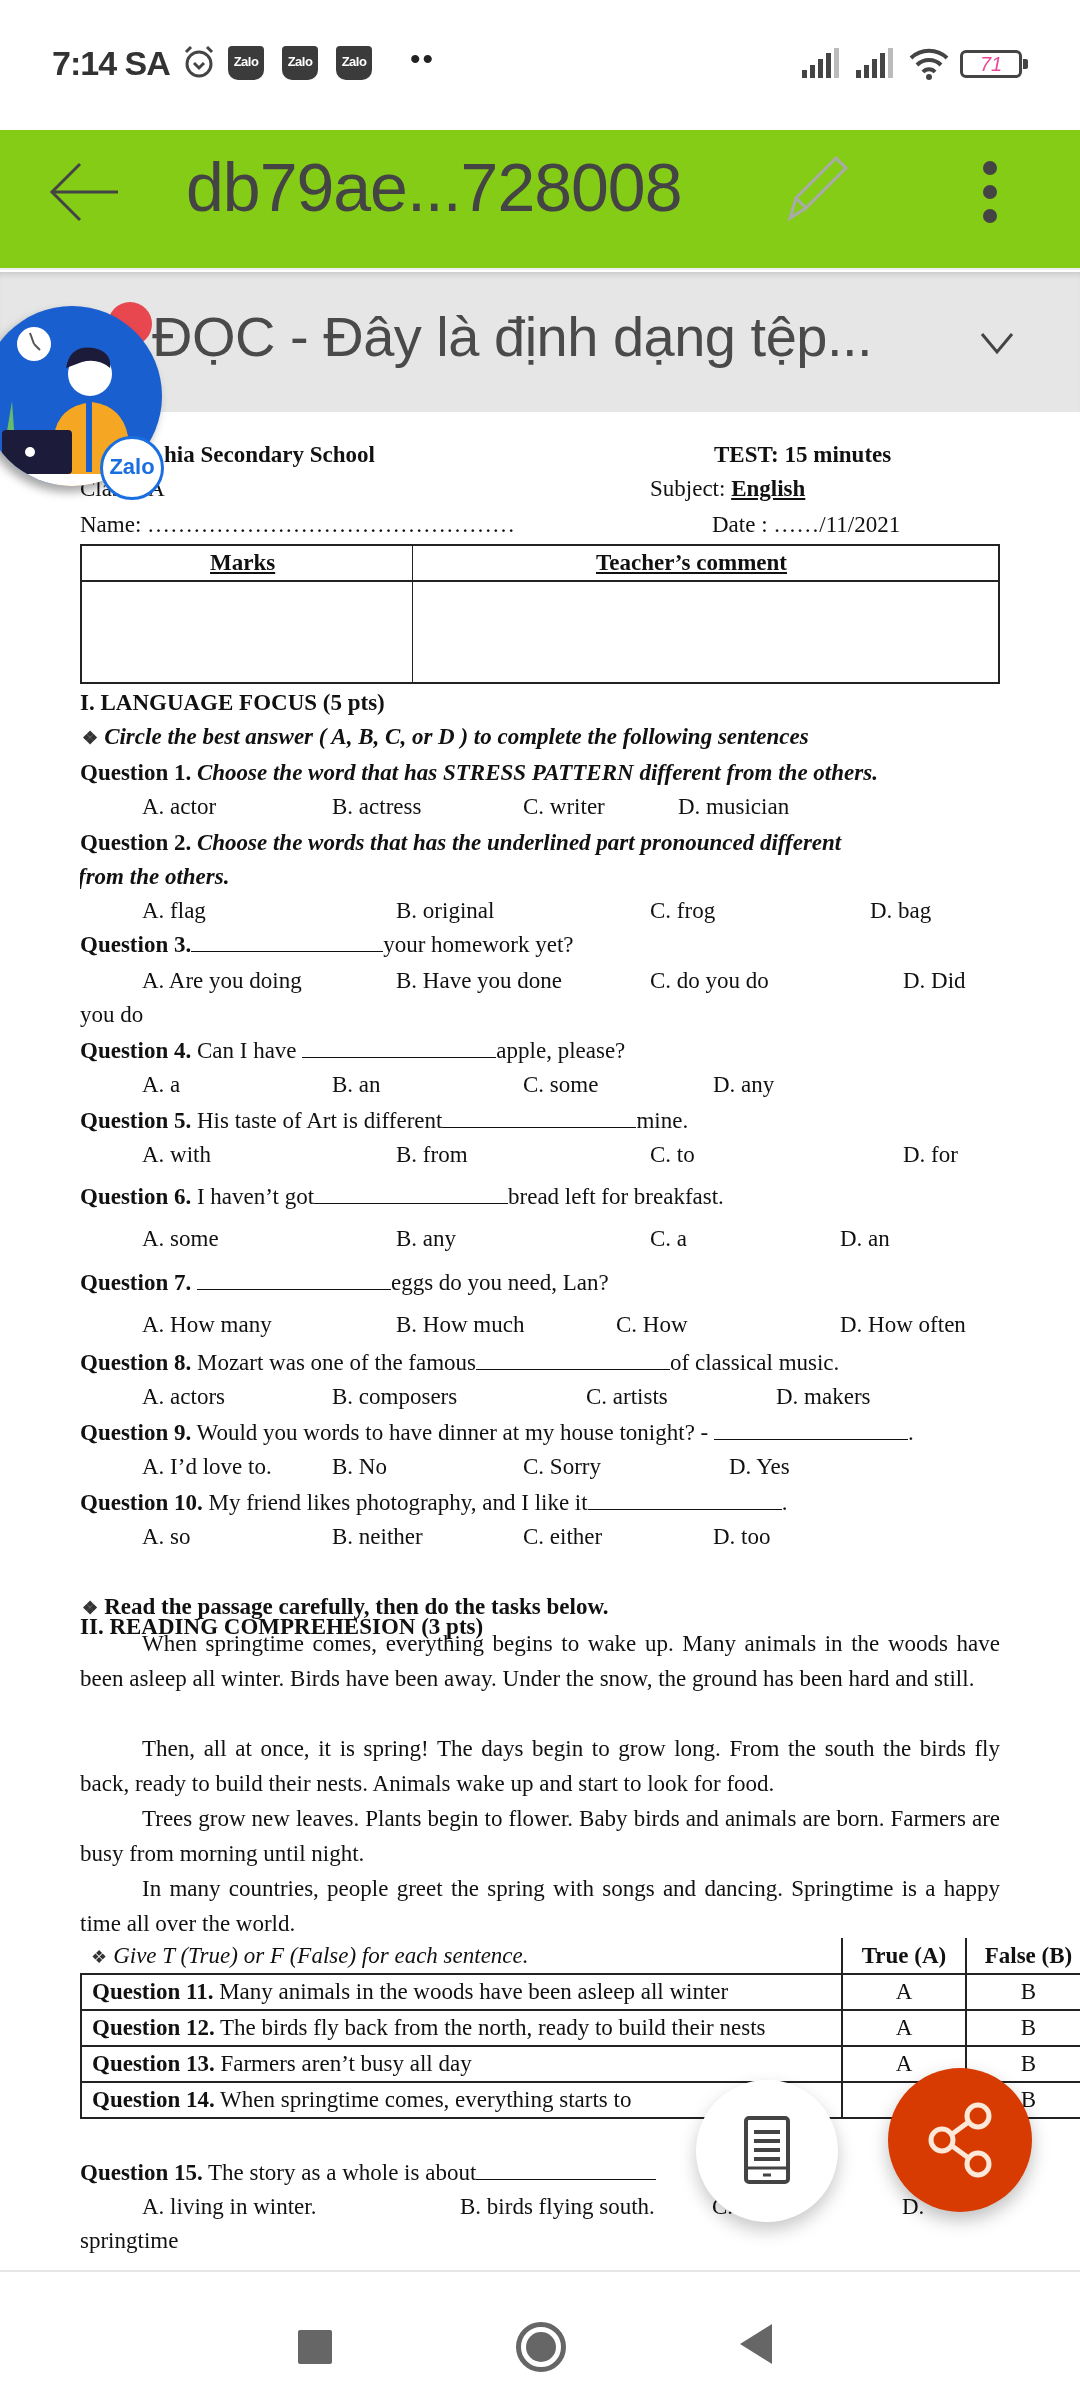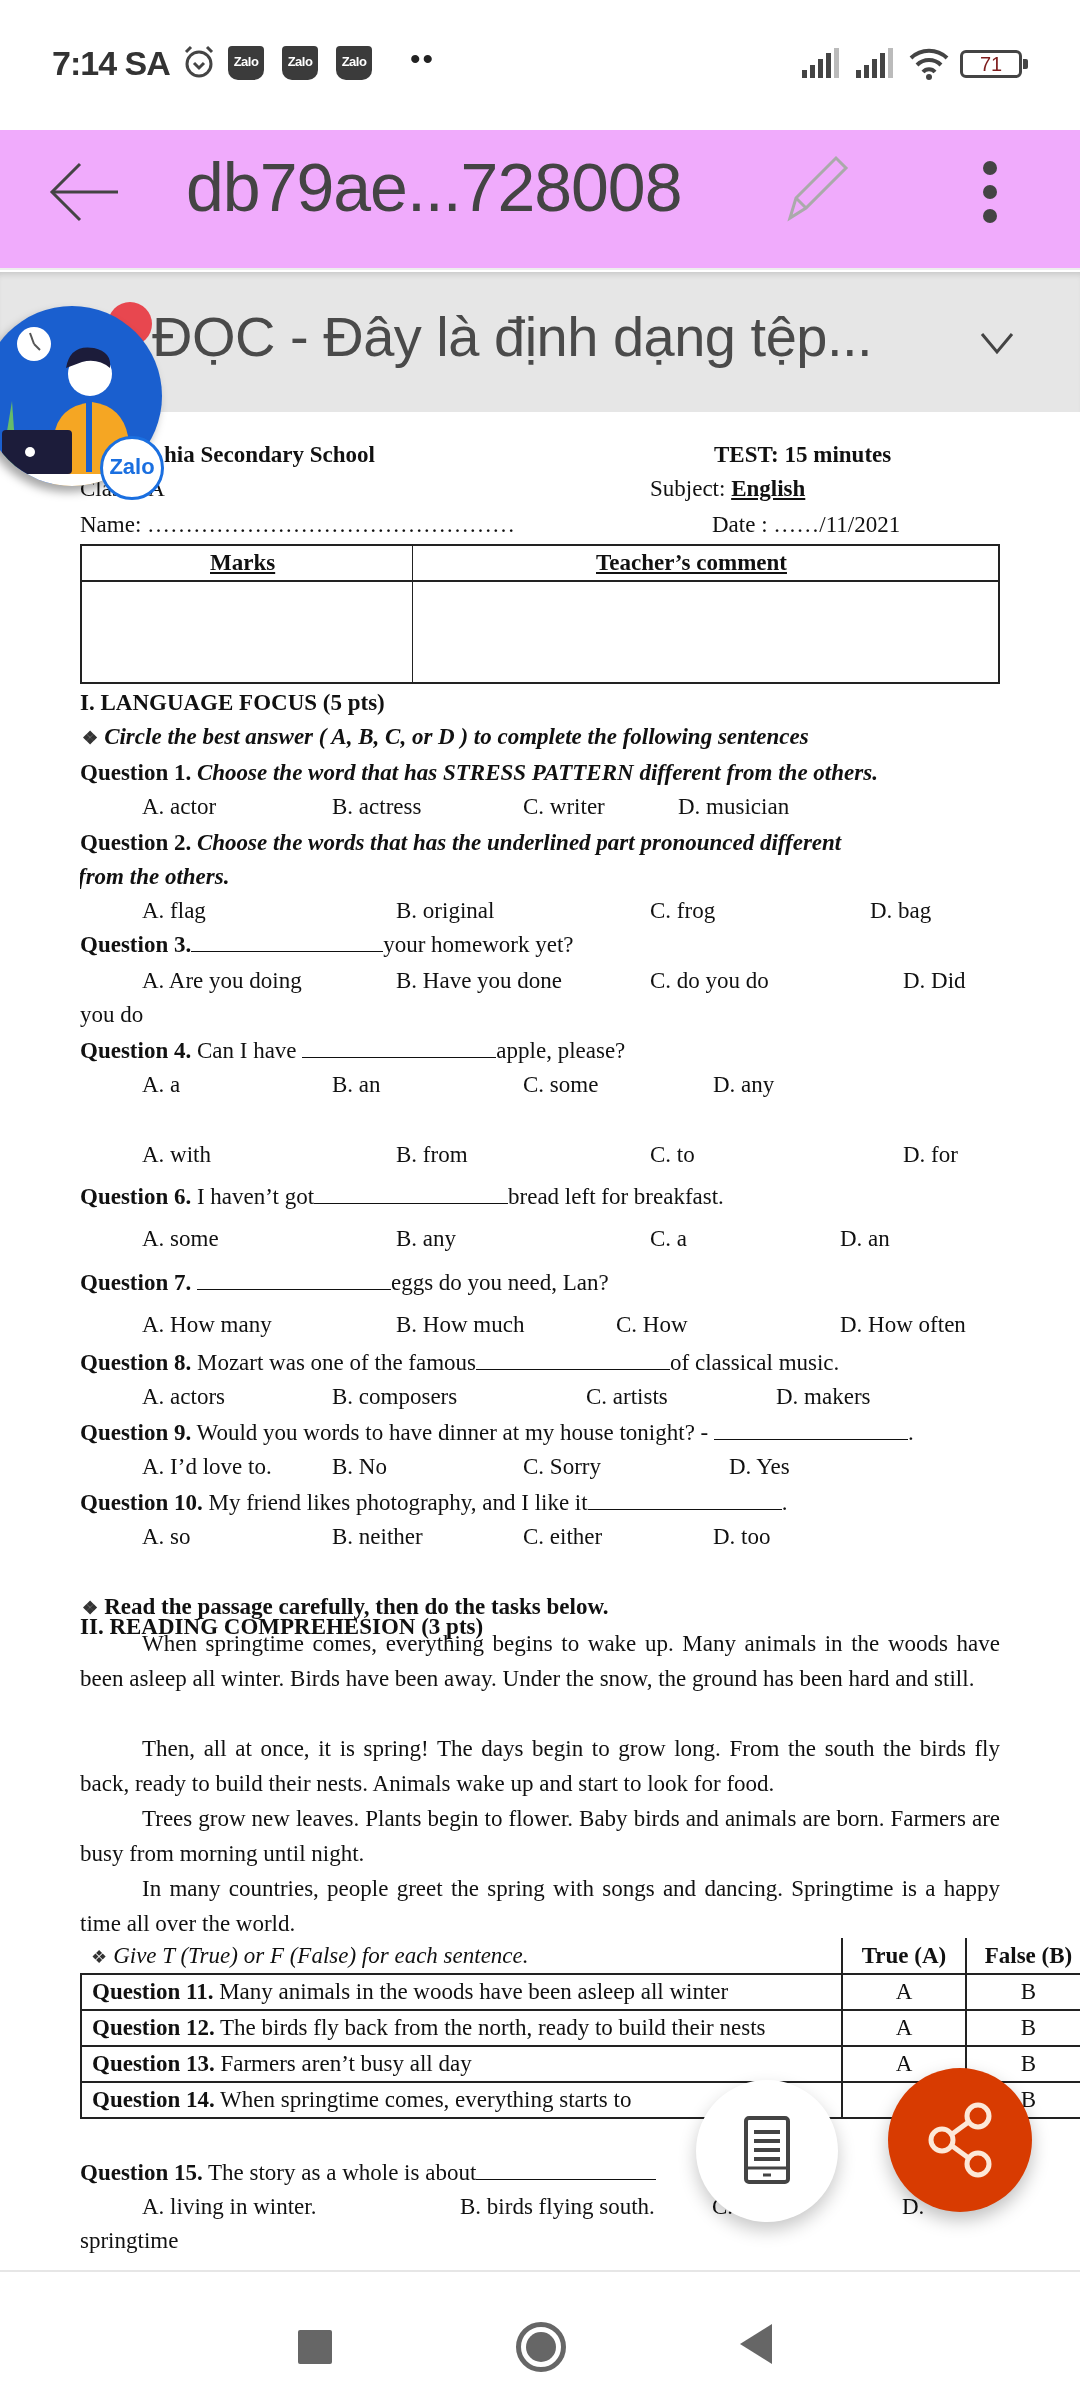--- a/index.html
+++ b/index.html
@@ -8,25 +8,25 @@
 
   
   .statusbar { position: absolute; left: 0; top: 0; width: 1080px; height: 130px; background: #fff; }
   .sb-time { position: absolute; left: 52px; top: 44px; font-size: 34px; font-weight: bold; color: #333; letter-spacing: -1px; }
   .sb-alarm { position: absolute; left: 182px; top: 44px; width: 34px; height: 36px; }
   .sb-zalo { position: absolute; top: 46px; width: 36px; height: 34px; background: #3b3b3b; border-radius: 4px 4px 10px 10px; color: #fff; font-size: 13px; font-weight: bold; text-align: center; line-height: 32px; letter-spacing: -0.5px; }
   .sb-dots { position: absolute; left: 410px; top: 42px; font-size: 30px; color: #222; letter-spacing: 2px; }
   .sb-right { position: absolute; right: 40px; top: 44px; height: 40px; width: 240px; }
   .sig { position: absolute; top: 4px; width: 42px; height: 30px; }
   .wifi { position: absolute; left: 108px; top: 2px; width: 42px; height: 36px; }
-  .battery { position: absolute; left: 160px; top: 6px; width: 62px; height: 28px; border: 3px solid #444; border-radius: 6px; font-size: 20px; text-align: center; line-height: 22px; color: #7f1d1d; }
+  .battery { position: absolute; left: 160px; top: 6px; width: 62px; height: 28px; border: 3px solid #444; border-radius: 6px; font-size: 20px; text-align: center; line-height: 22px; color: #ec4899; font-style: italic; }
   .battery::after { content: ""; position: absolute; right: -9px; top: 6px; width: 5px; height: 10px; background: #444; border-radius: 0 2px 2px 0; }
 
   
-  .appbar { position: absolute; left: 0; top: 130px; width: 1080px; height: 140px; background: #f0abfc; border-bottom: 2px solid #eee; }
+  .appbar { position: absolute; left: 0; top: 130px; width: 1080px; height: 140px; background: #84cc16; border-bottom: 2px solid #eee; }
   .back-btn { position: absolute; left: 40px; top: 22px; width: 90px; height: 80px; }
   .file-title { position: absolute; left: 186px; top: 18px; font-size: 68px; color: #444; letter-spacing: -1px; }
   .edit-btn { position: absolute; left: 776px; top: 18px; width: 80px; height: 80px; }
   .more-btn { position: absolute; left: 960px; top: 22px; width: 60px; height: 80px; }
 
   
   .banner { position: absolute; left: 0; top: 272px; width: 1080px; height: 140px; background: #e6e6e6; box-shadow: inset 0 6px 6px -4px rgba(0,0,0,0.15); }
   .banner-text { position: absolute; left: 152px; top: 32px; font-size: 56px; color: #4a4a4a; letter-spacing: -0.5px; }
   .banner-chevron { position: absolute; left: 972px; top: 46px; width: 50px; height: 50px; }
 
@@ -169,20 +169,21 @@
   <span class="abs" style="left:570px; top:556px;">C. do you do</span>
   <span class="abs" style="left:823px; top:556px;">D. Did</span>
   <span class="abs" style="left:0; top:590px;">you do</span>
 
   <span class="abs" style="left:0; top:626px;"><span class="b">Question 4.</span> <span>Can I have </span><span class="blank" style="width:194px"></span><span>apple, please?</span></span>
   <span class="abs" style="left:62px; top:660px;">A. a</span>
   <span class="abs" style="left:252px; top:660px;">B. an</span>
   <span class="abs" style="left:443px; top:660px;">C. some</span>
   <span class="abs" style="left:633px; top:660px;">D. any</span>
 
+  <span class="abs" style="left:0; top:696px;"><span class="b">Question 5.</span> <span>His taste of Art is different</span><span class="blank" style="width:194px"></span><span>mine.</span></span>
   <span class="abs" style="left:62px; top:730px;">A. with</span>
   <span class="abs" style="left:316px; top:730px;">B. from</span>
   <span class="abs" style="left:570px; top:730px;">C. to</span>
   <span class="abs" style="left:823px; top:730px;">D. for</span>
 
   <span class="abs" style="left:0; top:772px;"><span class="b">Question 6.</span> <span>I haven’t got</span><span class="blank" style="width:194px"></span><span>bread left for breakfast.</span></span>
   <span class="abs" style="left:62px; top:814px;">A. some</span>
   <span class="abs" style="left:316px; top:814px;">B. any</span>
   <span class="abs" style="left:570px; top:814px;">C. a</span>
   <span class="abs" style="left:760px; top:814px;">D. an</span>

